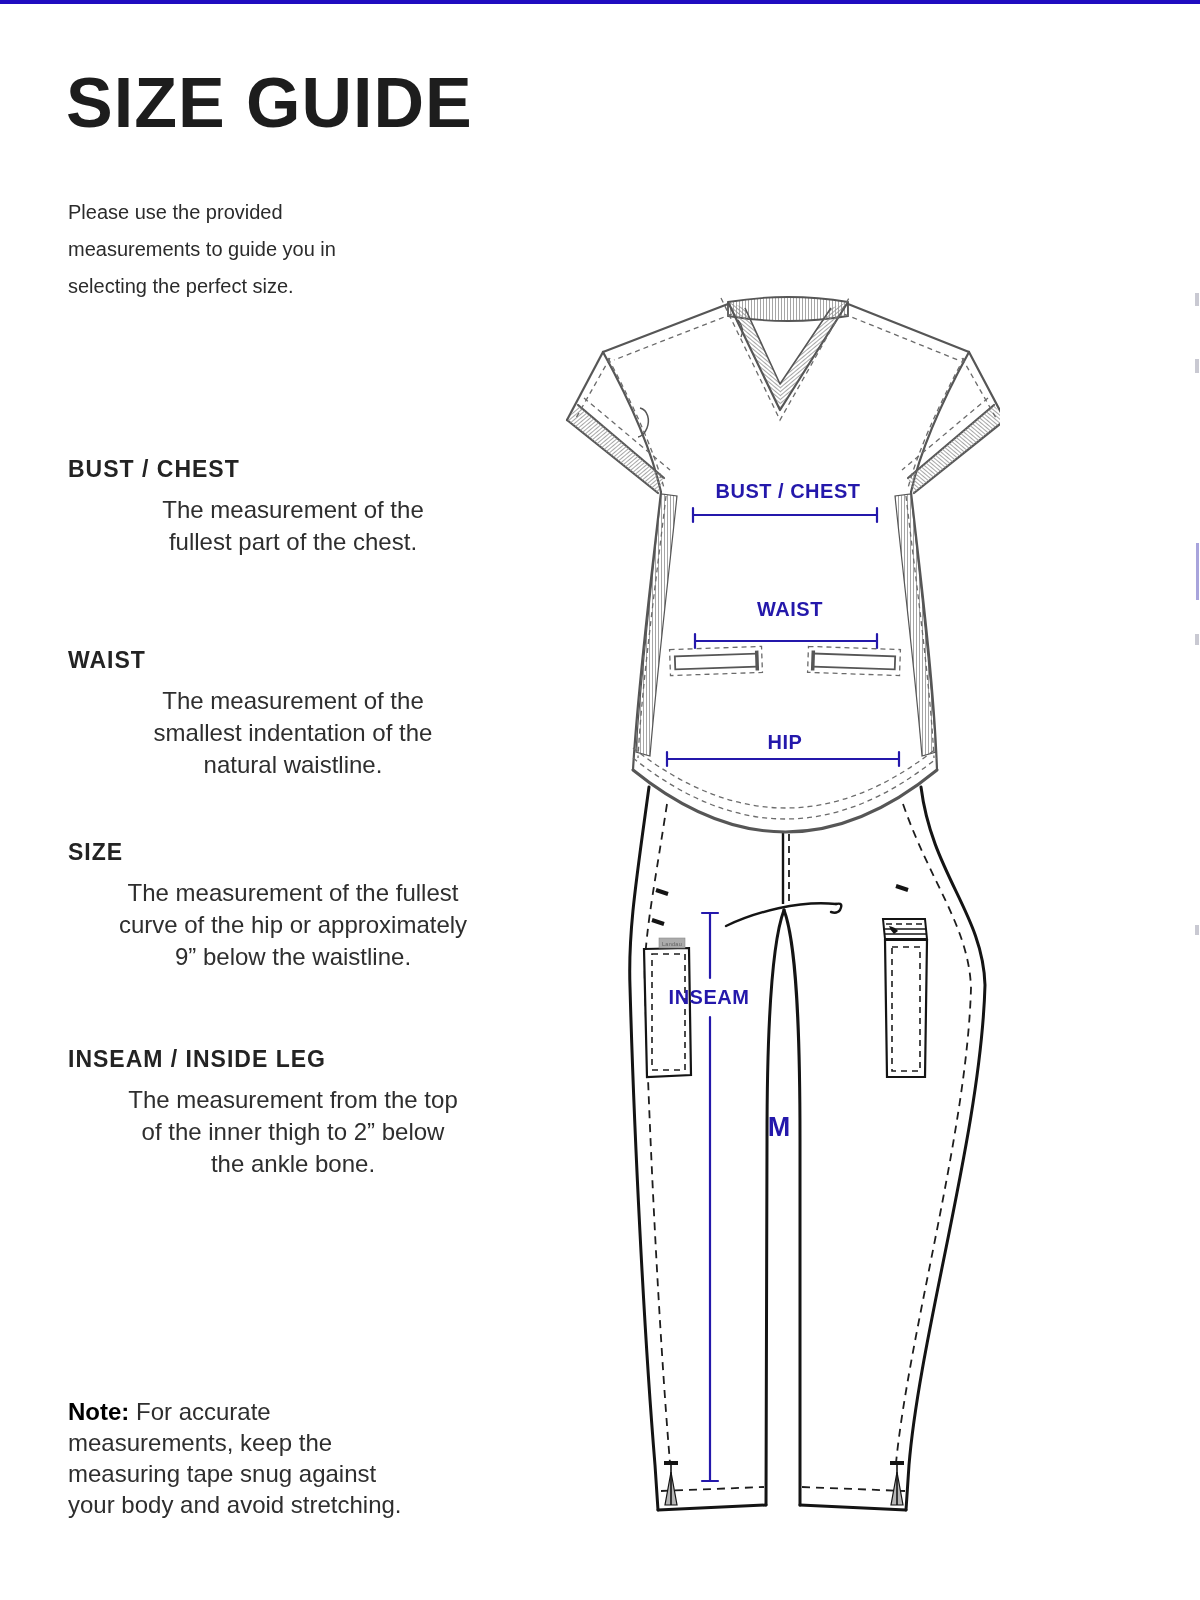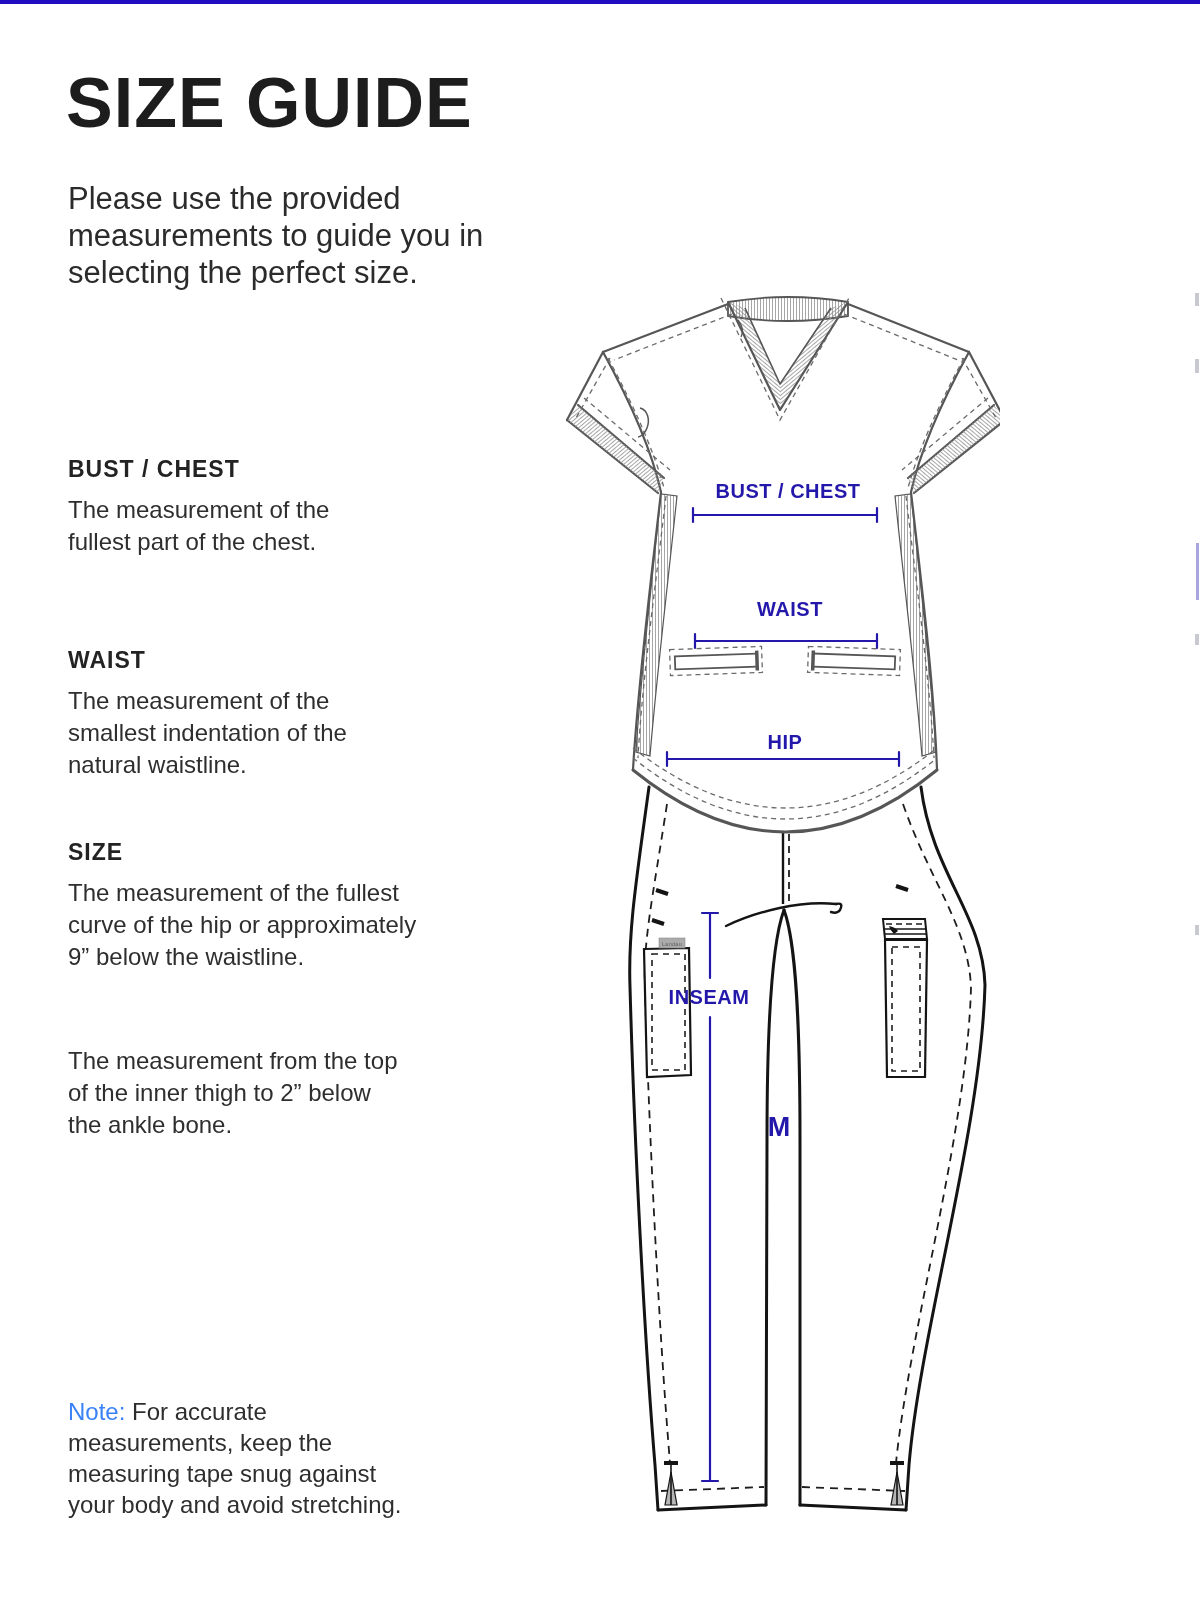--- a/index.html
+++ b/index.html
@@ -1,29 +1,29 @@
 <!DOCTYPE html>
 <html><head>
 <meta charset="utf-8">
 <style>
   html,body{margin:0;padding:0;background:#ffffff;}
   .page{position:relative;width:1200px;height:1600px;background:#ffffff;overflow:hidden;
         font-family:"Liberation Sans",sans-serif;color:#2b2b2b;}
   .top-border{position:absolute;left:0;top:0;width:1200px;height:4px;background:#1f0cc0;}
   h1.title{position:absolute;left:66px;top:66px;margin:0;font-size:70px;line-height:74px;
         font-weight:700;letter-spacing:1px;color:#1d1d1d;white-space:pre-line;}
-  p.intro{position:absolute;left:68px;top:180px;margin:0;width:470px;font-size:31px;
+  p.intro{position:absolute;left:68px;top:194px;margin:0;width:470px;font-size:20px;
         line-height:37px;color:#2b2b2b;white-space:pre-line;}
   section.def{position:absolute;left:68px;width:450px;}
   section.def h3{margin:0 0 11px 0;font-size:23px;line-height:28px;font-weight:700;
         letter-spacing:1px;color:#232323;}
-  section.def p{margin:0;font-size:24px;line-height:32px;color:#2e2e2e;white-space:pre-line;}
+  section.def p{margin:0;font-size:24px;line-height:32px;color:#2e2e2e;white-space:pre-line;text-align:center;}
   p.note{position:absolute;left:68px;top:1396px;margin:0;width:420px;font-size:24px;
         line-height:31px;color:#2e2e2e;white-space:pre-line;}
-  p.note b{font-weight:400;color:#3b82f6;}
+  p.note b{font-weight:700;color:#000000;}
   .art{position:absolute;left:540px;top:282px;width:460px;height:1230px;}
   .edge-a{position:absolute;background:#c9c9d2;}
   svg text.dim{font-family:"Liberation Sans",sans-serif;font-weight:700;font-size:20px;
         letter-spacing:0.5px;fill:#2418ab;}
   svg text.size-m{font-family:"Liberation Sans",sans-serif;font-weight:700;font-size:27px;fill:#2418ab;}
   svg text.tag{font-family:"Liberation Sans",sans-serif;font-size:5.5px;fill:#5f5f5f;letter-spacing:0.3px;}
 </style>
 </head>
 <body>
 
@@ -49,20 +49,21 @@
   </section>
 
   <section class="def" style="top:838px">
     <h3>SIZE</h3>
     <p>The measurement of the fullest
 curve of the hip or approximately
 9” below the waistline.</p>
   </section>
 
   <section class="def" style="top:1045px">
+    <h3>INSEAM / INSIDE LEG</h3>
     <p>The measurement from the top
 of the inner thigh to 2” below
 the ankle bone.</p>
   </section>
 
   <p class="note"><b>Note:</b><span> For accurate
 measurements, keep the
 measuring tape snug against
 your body and avoid stretching.</span></p>
 

